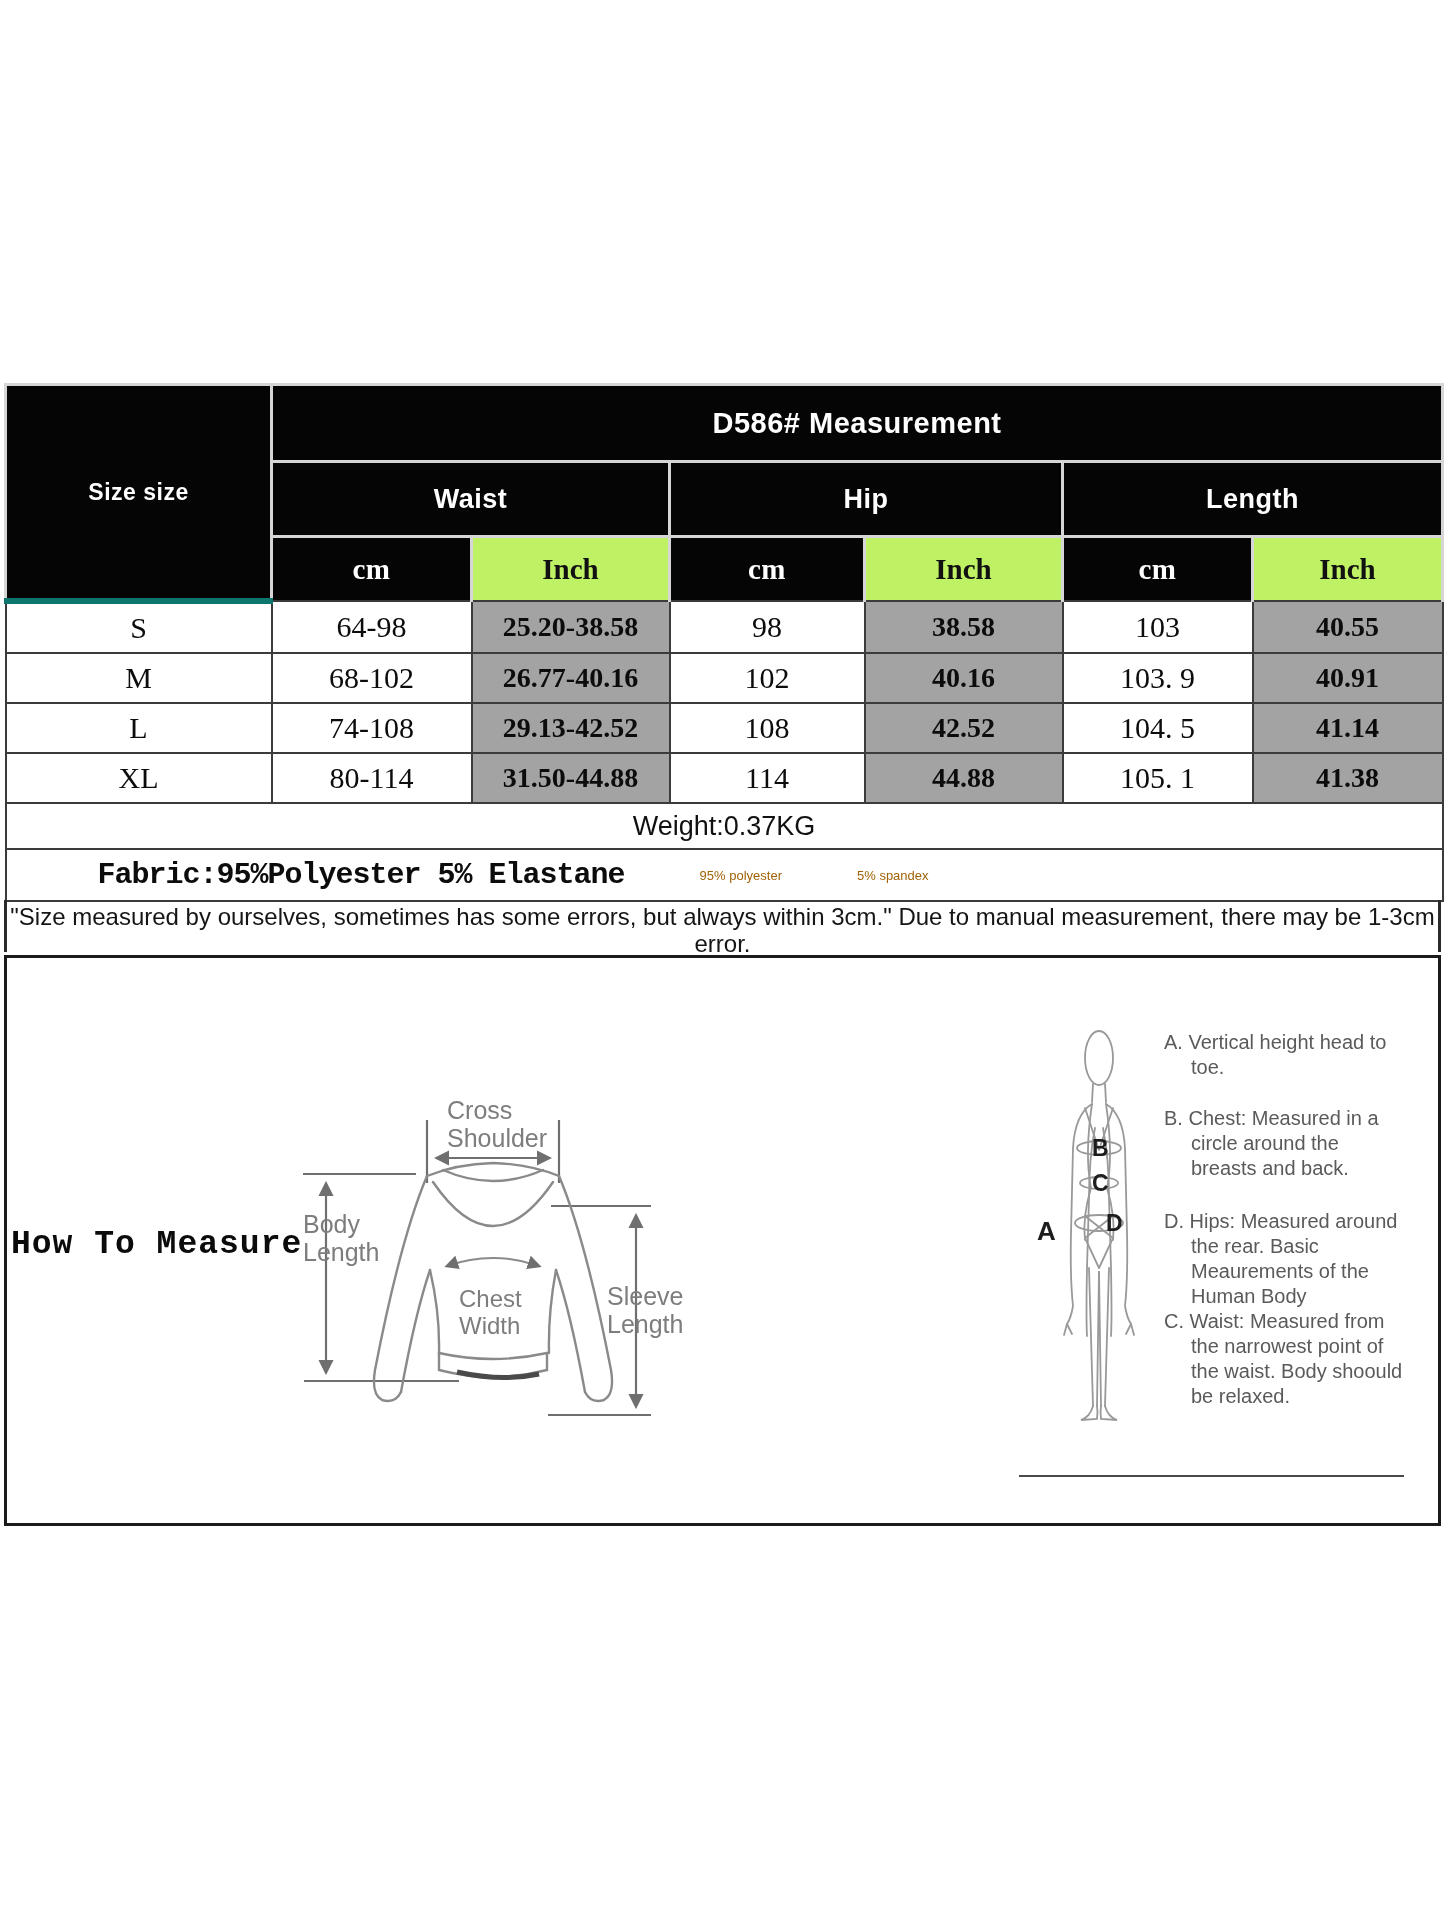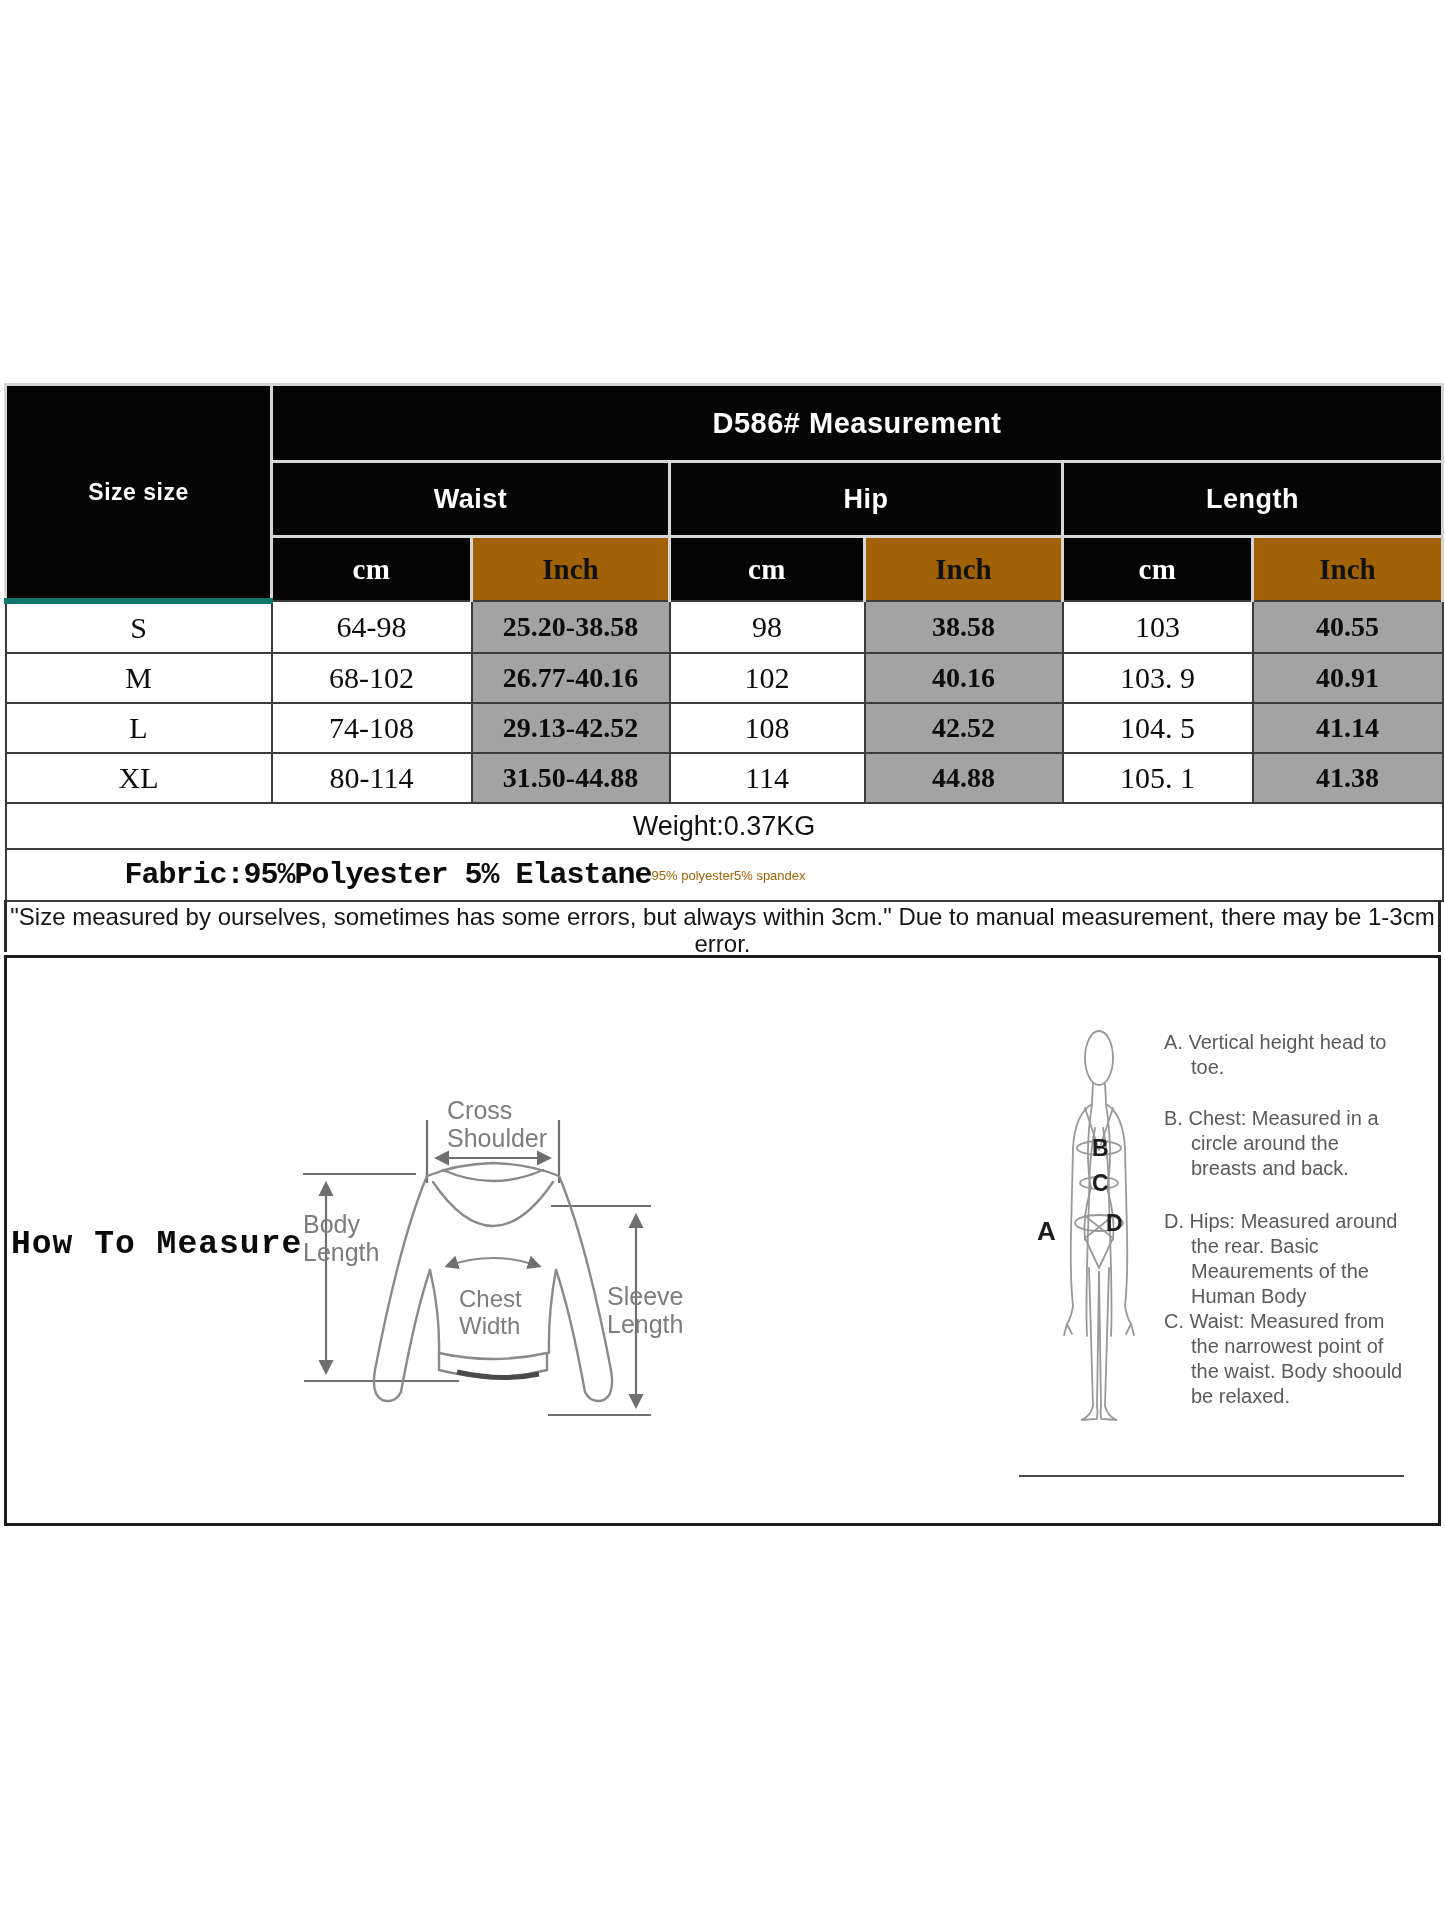--- a/index.html
+++ b/index.html
@@ -12,32 +12,32 @@
     border-collapse:collapse;table-layout:fixed;}
   table.size-table td{text-align:center;vertical-align:middle;padding:0;overflow:hidden;}
 
   .hcell{background:#050505;color:#fff;border:3px solid #d6d6d6;
          font-weight:600;letter-spacing:.5px;}
   .hcell.title{font-size:29px;height:74px;}
   .hcell.size-head{font-size:23px;border-bottom:6px solid #0f766e;margin-top:35px;}
   .hcell.group{font-size:27px;height:72px;}
   .hcell.unit{font-family:"Liberation Serif",serif;font-weight:700;font-size:29px;
               height:62px;border-bottom:2px solid #3b3b3b;}
-  .ycell{background:#a16207;color:#111;border:3px solid #d6d6d6;border-bottom:2px solid #3b3b3b;
+  .ycell{background:#bef264;color:#111;border:3px solid #d6d6d6;border-bottom:2px solid #3b3b3b;
          font-family:"Liberation Serif",serif;font-weight:700;font-size:29px;height:62px;}
 
   .vrow td{border:2px solid #3b3b3b;height:48px;background:#fff;
            font-family:"Liberation Serif",serif;font-size:30px;color:#0c0c0c;}
   .vrow td.inch{background:#a3a3a3;font-weight:700;font-size:28px;margin-top:25px;}
   .vrow td.scell{font-size:30px;}
 
   .wrow td{border:2px solid #3b3b3b;height:44px;font-size:27px;color:#111;background:#fff;}
   .frow td{border:2px solid #3b3b3b;height:50px;background:#fff;}
   .fabric-row{display:flex;align-items:center;justify-content:flex-start;
-              padding-left:118px;}
+              padding-left:91px;gap:75px;}
   .fabric-main{font-family:"Liberation Mono",monospace;font-weight:700;font-size:30px;
                color:#0c0c0c;letter-spacing:-1px;white-space:nowrap;}
   .fabric-note{font-size:13px;color:#a16207;white-space:nowrap;}
 
   
   .disclaimer{position:absolute;top:900px;left:4px;width:1437px;height:52px;
     box-sizing:border-box;border-left:3px solid #2a2a2a;border-right:3px solid #2a2a2a;
     font-size:24px;color:#151515;text-align:center;line-height:27px;padding-top:3px;}
 
   

